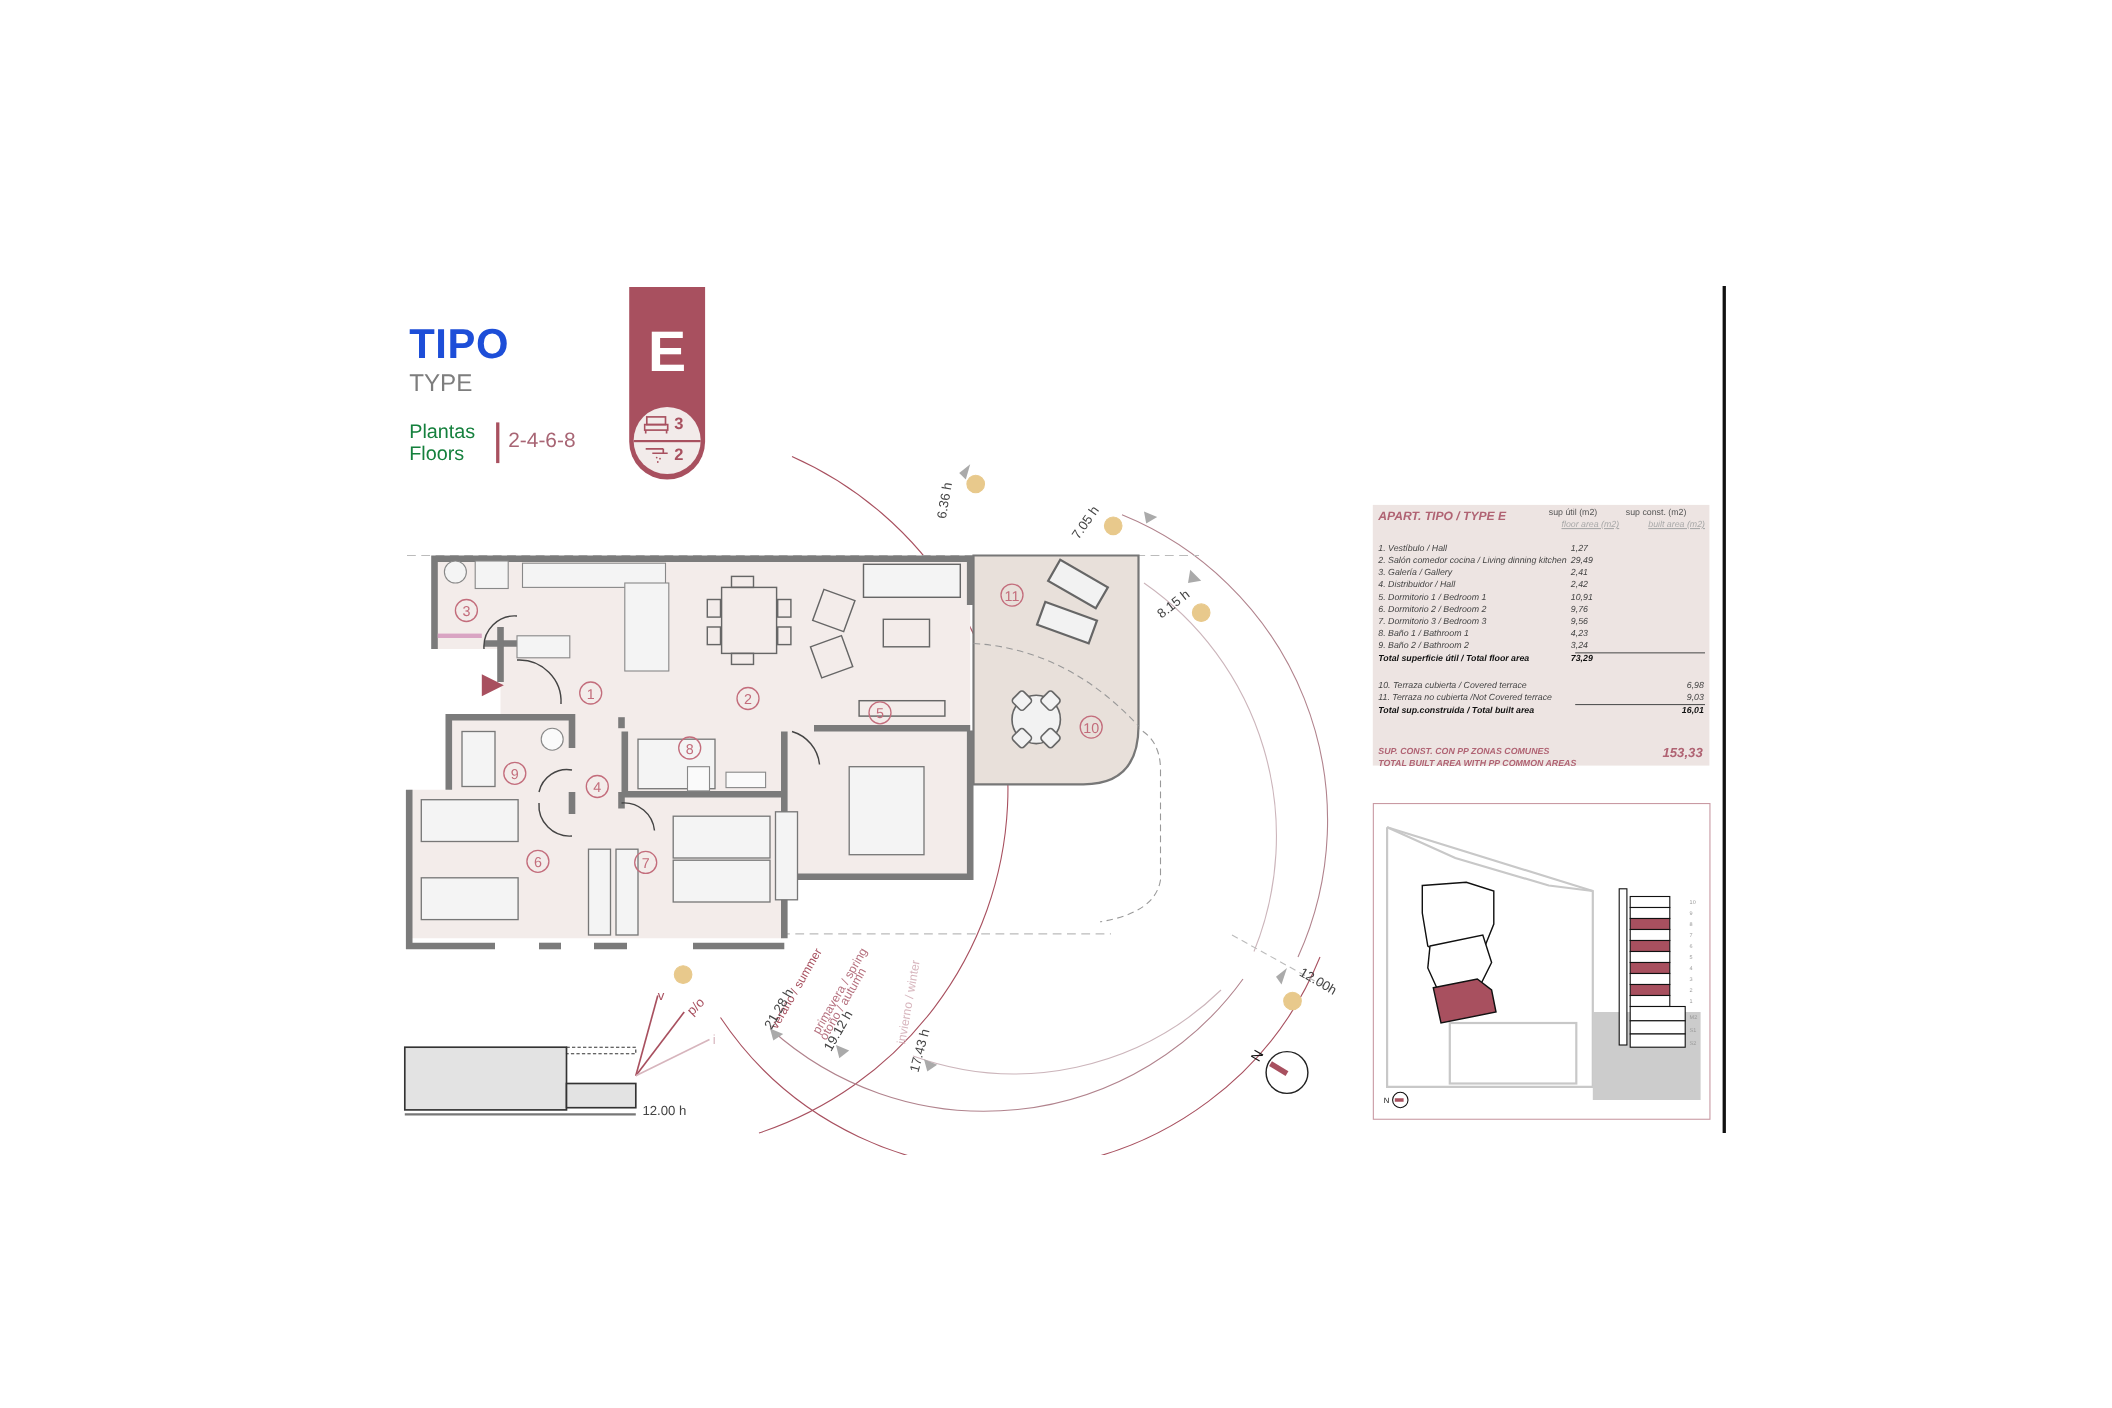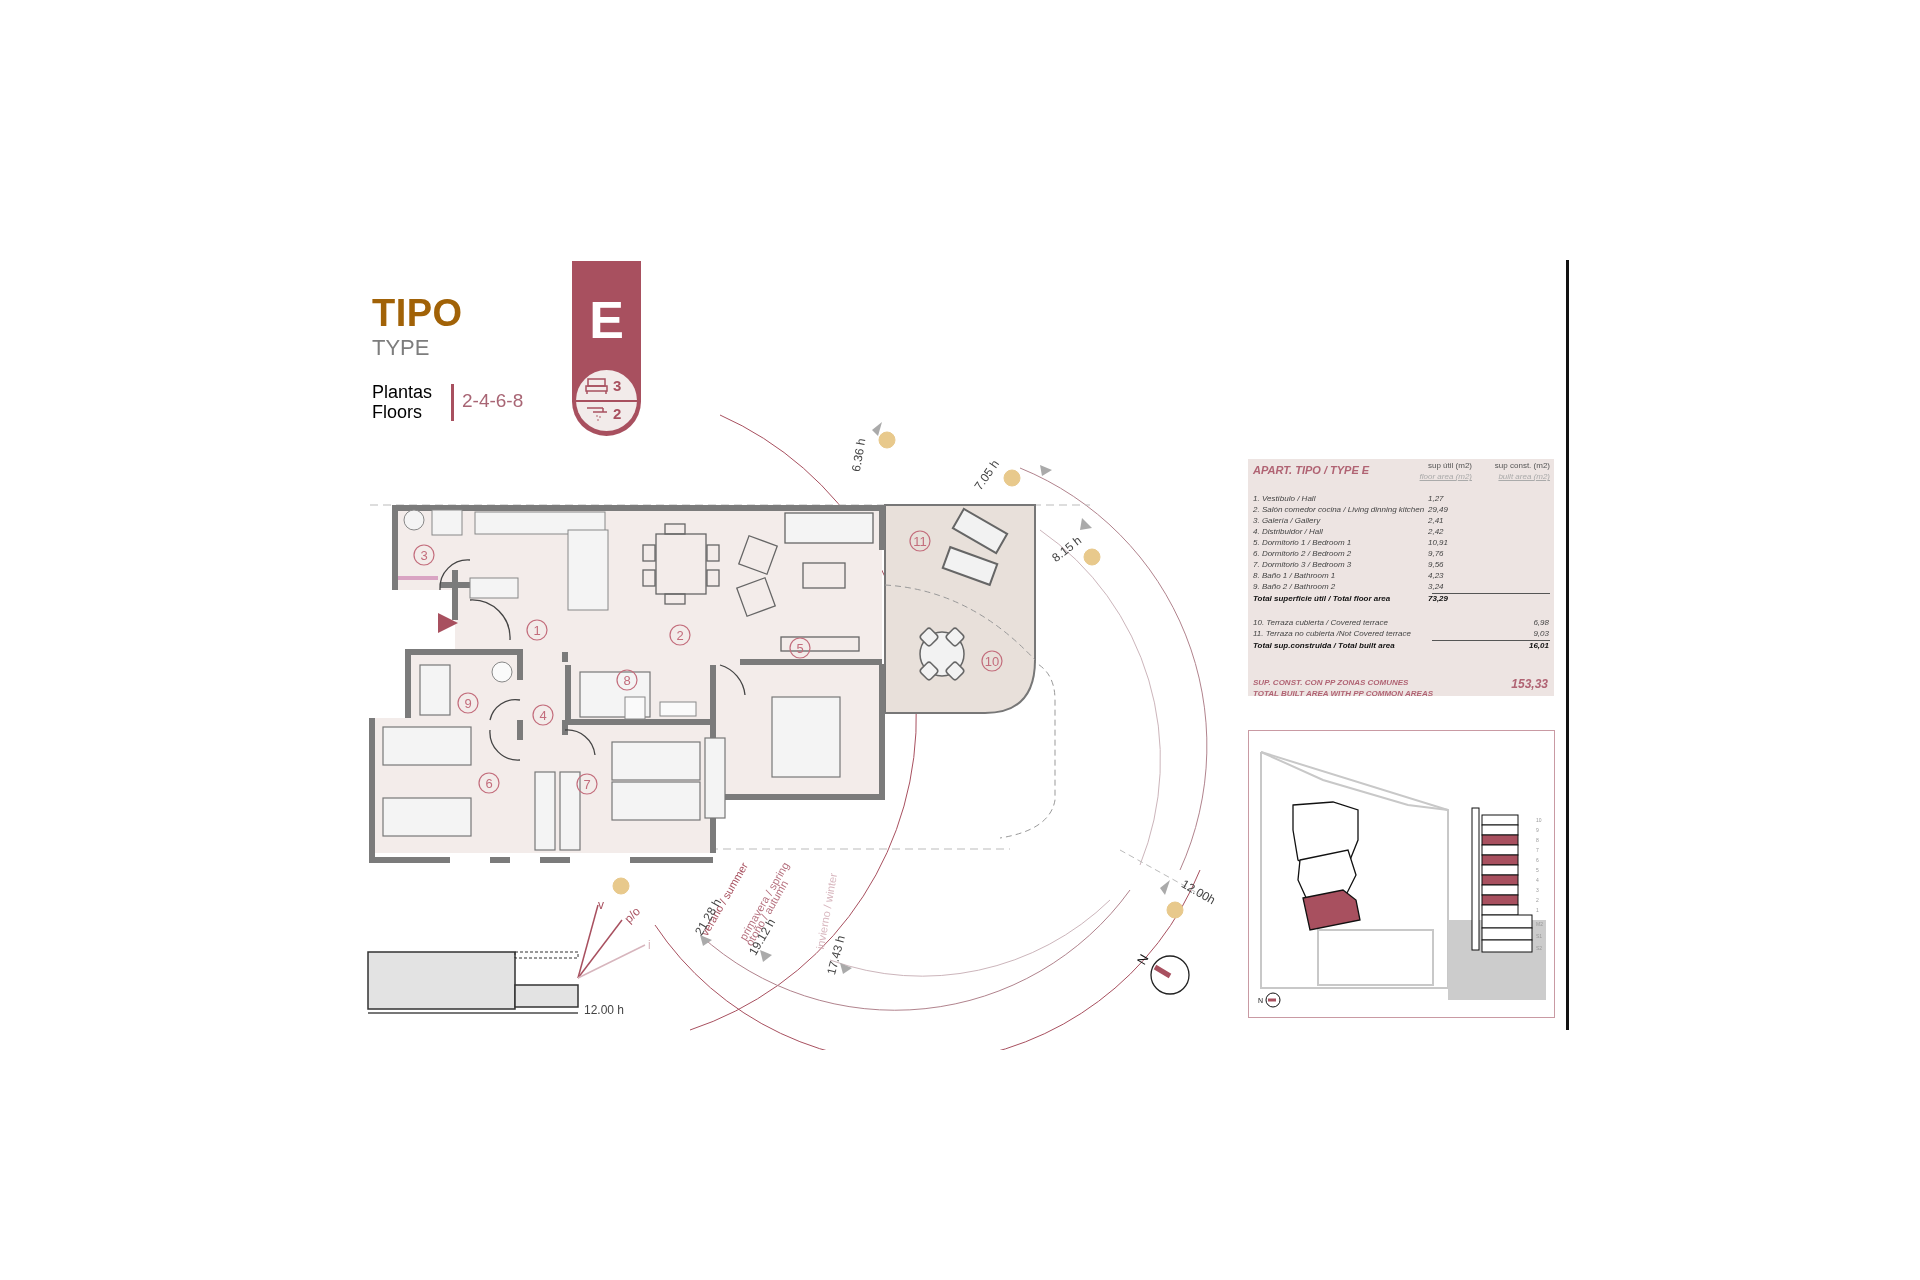--- a/index.html
+++ b/index.html
@@ -1,31 +1,31 @@
 <!DOCTYPE html>
 <html><head>
 <meta charset="utf-8">
 <style>
   html, body { margin:0; padding:0; background:#ffffff; }
   body { width:1920px; height:1280px; position:relative; overflow:hidden;
          font-family:"Liberation Sans", "DejaVu Sans", sans-serif; }
   .abs { position:absolute; }
-  .title-tipo { left:372px; top:295px; font-size:38px; font-weight:bold; color:#a16207; line-height:36px; letter-spacing:0.5px;}
+  .title-tipo { left:372px; top:295px; font-size:38px; font-weight:bold; color:#1d4ed8; line-height:36px; letter-spacing:0.5px;}
   .title-type { left:372px; top:331px; font-size:22px; color:#7d7d7d; line-height:34px; }
-  .floors-lbl { left:372px; top:382px; font-size:18px; color:#000000; line-height:20px; }
+  .floors-lbl { left:372px; top:382px; font-size:18px; color:#15803d; line-height:20px; }
   .floors-sep { left:451px; top:384px; width:3px; height:37px; background:#a8505f; }
   .floors-val { left:462px; top:390px; font-size:19px; color:#a86574; }
   .badge { left:572px; top:261px; width:69px; height:175px; background:#a8505f; border-radius:0 0 35px 35px; }
   .badge-letter { left:572px; top:290px; width:69px; text-align:center; color:#fff; font-size:52px; font-weight:bold; }
   .badge-circle { left:576px; top:370px; width:61px; height:61px; border-radius:50%; background:#f2ebea; }
   .badge-line { left:576px; top:400px; width:61px; height:2px; background:#a8505f; }
   .badge-num { color:#a8505f; font-size:15px; font-weight:bold; }
   .table-panel { left:1248px; top:459px; width:306px; height:237px; background:#ede4e2; }
   .t-title { left:1253px; top:464px; font-size:11px; font-weight:bold; font-style:italic; color:#b06373; }
-  .t-head { font-size:8px; color:#555; text-align:right; }
+  .t-head { font-size:8px; color:#555; text-align:left; }
   .t-head-sub { font-size:8px; color:#aaa; font-style:italic; text-align:right;text-decoration:underline; }
   .t-row { left:1253px; width:296px; font-size:8px; font-style:italic; color:#444; height:11px; }
   .t-row .lbl { position:absolute; left:0;text-align:right; }
   .t-row .v1 { position:absolute; left:175px; width:50px; text-align:left;font-style:italic; }
   .t-row .v2 { position:absolute; left:246px; width:50px; text-align:right; }
   .t-row.bold { font-weight:bold; color:#111; }
   .t-pp { left:1253px; top:677px; font-size:8px; font-weight:bold; font-style:italic; color:#b06373; line-height:11px; }
   .t-pp-val { left:1480px; top:677px; width:68px; text-align:right; font-size:12px; font-weight:bold; font-style:italic; color:#b06373; }
   .keyplan { left:1248px; top:730px; width:305px; height:286px; border:1.5px solid #c99aa3; background:#fff; }
   .vline { left:1566px; top:260px; width:3px; height:770px; background:#111; }

